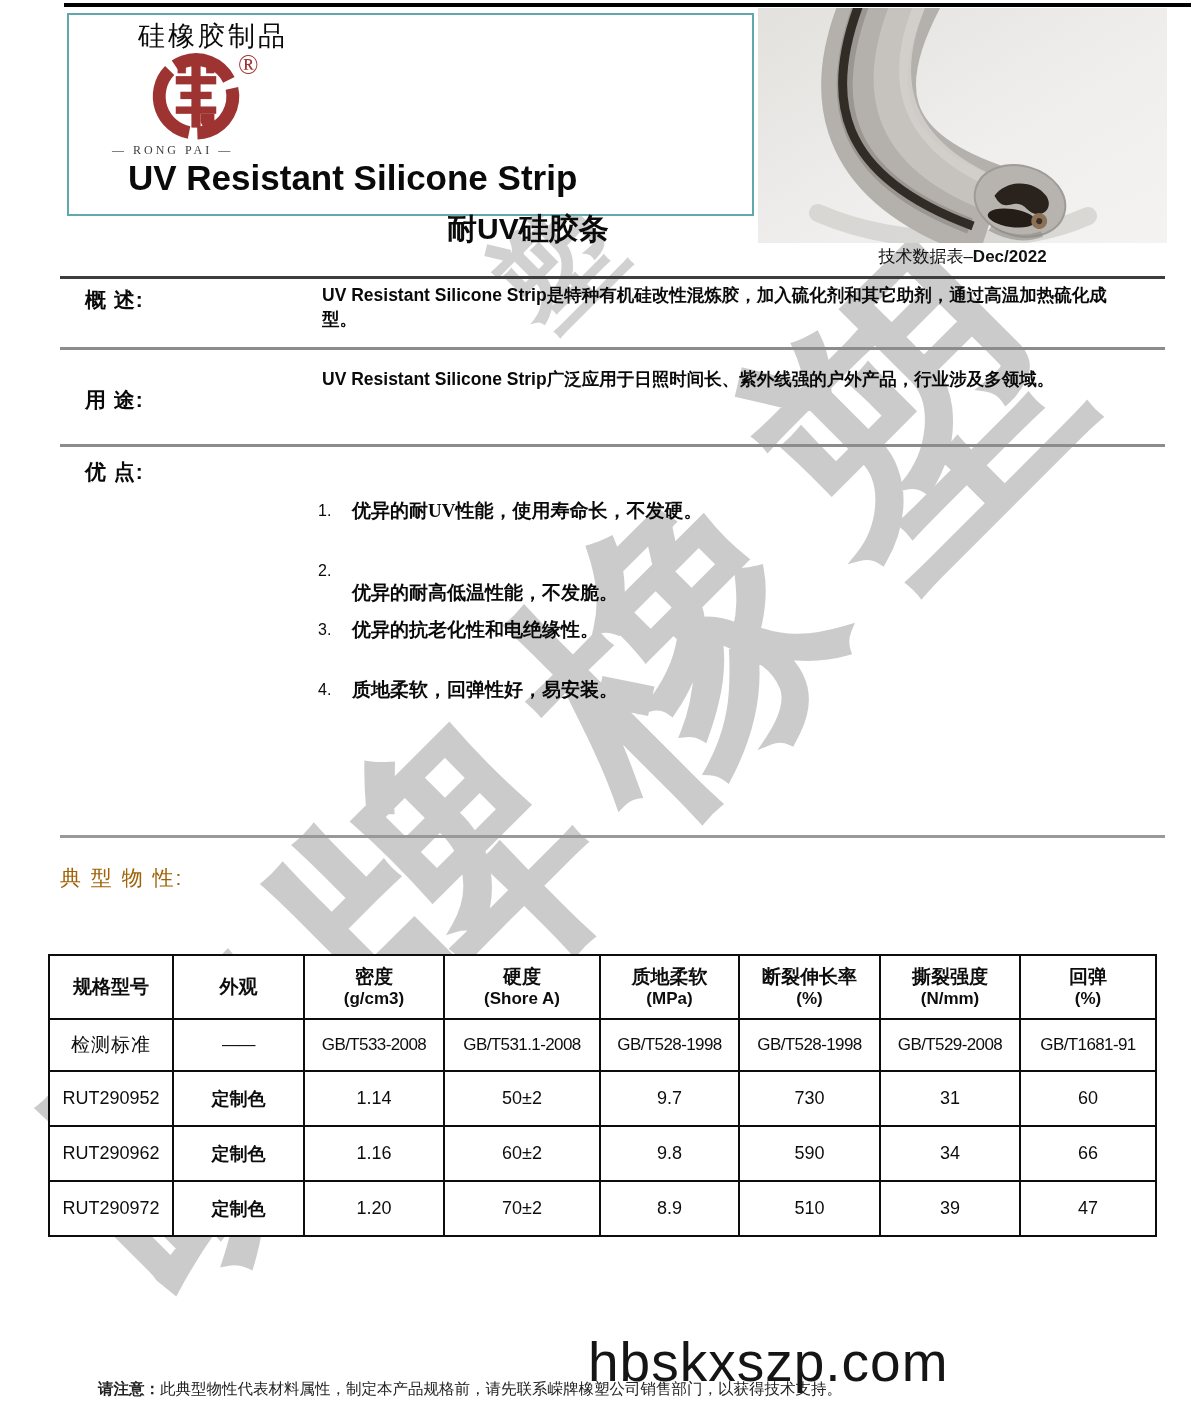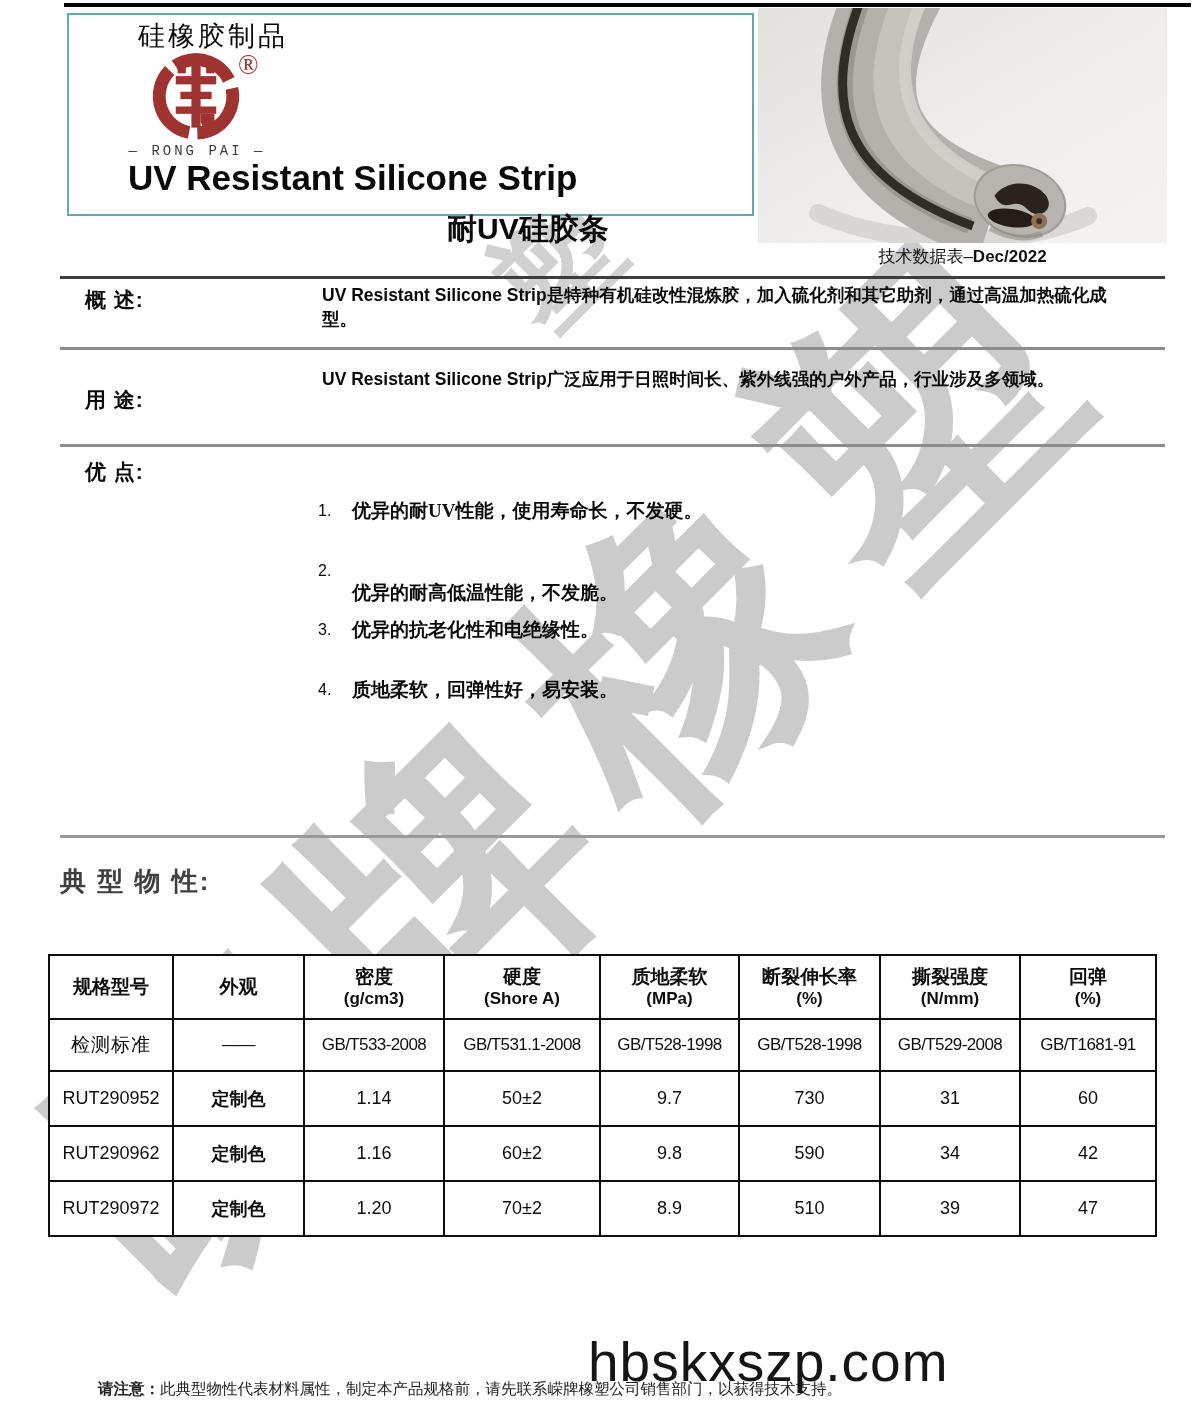--- a/index.html
+++ b/index.html
@@ -17,43 +17,43 @@
           letter-spacing:1px;z-index:3;font-family:"Liberation Sans",sans-serif;}
 
   
   .topline{position:absolute;left:64px;top:3px;width:1127px;height:4px;background:#000;z-index:1;}
   .brandbox{position:absolute;left:67px;top:13px;width:683px;height:199px;border:2px solid #5fa8ae;
             background:#fff;z-index:1;}
   .brand-top{position:absolute;left:138px;top:18px;font-size:27px;letter-spacing:3px;color:#0a0a0a;z-index:2;}
   .logo-wrap{position:absolute;left:150px;top:47px;width:92px;height:95px;z-index:2;}
   .regmark{position:absolute;left:238px;top:50px;font-size:27px;color:#9e3432;z-index:2;
            font-family:"Liberation Serif",serif;}
-  .rongpai{position:absolute;left:112px;top:143px;width:170px;text-align:center;font-size:14px;
-           letter-spacing:3px;color:#3c3c3c;font-family:Liberation Mono, monospace;z-index:2;}
+  .rongpai{position:absolute;left:112px;top:143px;width:170px;font-size:12px;
+           letter-spacing:3px;color:#3c3c3c;font-family:Liberation Serif, serif;z-index:2;}
   .title-en{position:absolute;left:128px;top:158px;font-size:35px;font-weight:700;color:#0a0a0a;z-index:2;}
   .title-cn{position:absolute;left:447px;top:209px;font-size:30px;font-weight:700;color:#0a0a0a;z-index:2;}
 
   
   .photo{position:absolute;left:758px;top:8px;width:409px;height:235px;z-index:2;}
   .photo-caption{position:absolute;left:758px;top:245px;width:409px;text-align:center;font-size:17px;
                  color:#111;z-index:2;}
   .photo-caption b{font-weight:700;}
 
   
   .sep{position:absolute;left:60px;width:1105px;height:3px;z-index:1;}
 
   .sec-label{position:absolute;left:85px;font-size:21px;font-weight:700;color:#0a0a0a;z-index:2;
              letter-spacing:1px;}
   .sec-text{position:absolute;left:322px;width:802px;font-size:17.5px;font-weight:700;line-height:1.38;
             color:#0a0a0a;font-family:Liberation Sans, sans-serif;z-index:2;}
   .adv-num{position:absolute;left:318px;font-size:16px;color:#0a0a0a;z-index:2;}
   .adv-text{position:absolute;left:352px;font-size:19px;font-weight:700;color:#0a0a0a;z-index:2;
             font-family:"Liberation Serif",serif;}
-  .props-label{position:absolute;left:60px;top:864px;font-size:26px;font-weight:700;
-               letter-spacing:2px;color:#404040;z-index:2;}
+  .props-label{position:absolute;left:60px;top:864px;font-size:21px;font-weight:400;
+               letter-spacing:2px;color:#a16207;z-index:2;}
 
   
   .ptable{position:absolute;left:48px;top:954px;border-collapse:collapse;background:#fff;z-index:2;
           table-layout:fixed;}
   .ptable td,.ptable th{border:2.5px solid #0d0d0d;text-align:center;vertical-align:middle;
           padding:0 2px;overflow:hidden;white-space:nowrap;color:#0d0d0d;}
   .ptable th{height:62px;font-size:19px;font-weight:700;line-height:1.25;}
   .ptable th .unit{display:block;font-size:17px;font-weight:700;}
   .ptable tr.std td{height:50px;font-size:17px;letter-spacing:-0.6px;}
   .ptable tr.std td:first-child{font-size:19px;letter-spacing:1px;margin-top:30px;}
@@ -193,21 +193,21 @@
       <td>60</td>
     </tr>
     <tr class="data">
       <td>RUT290962</td>
       <td>定制色</td>
       <td>1.16</td>
       <td>60±2</td>
       <td>9.8</td>
       <td>590</td>
       <td>34</td>
-      <td>42</td>
+      <td>66</td>
     </tr>
     <tr class="data">
       <td>RUT290972</td>
       <td>定制色</td>
       <td>1.20</td>
       <td>70±2</td>
       <td>8.9</td>
       <td>510</td>
       <td>39</td>
       <td>47</td>

